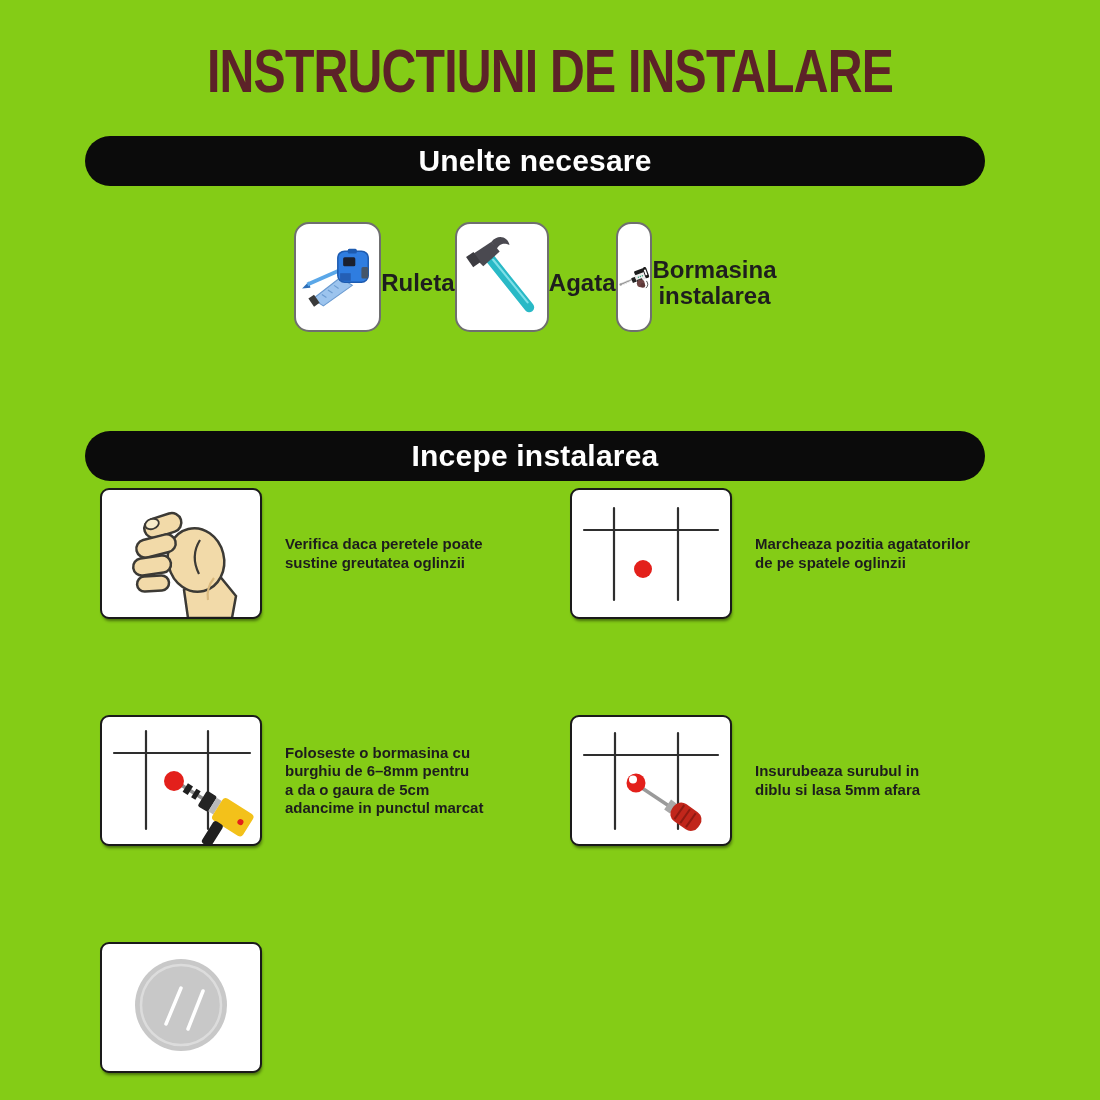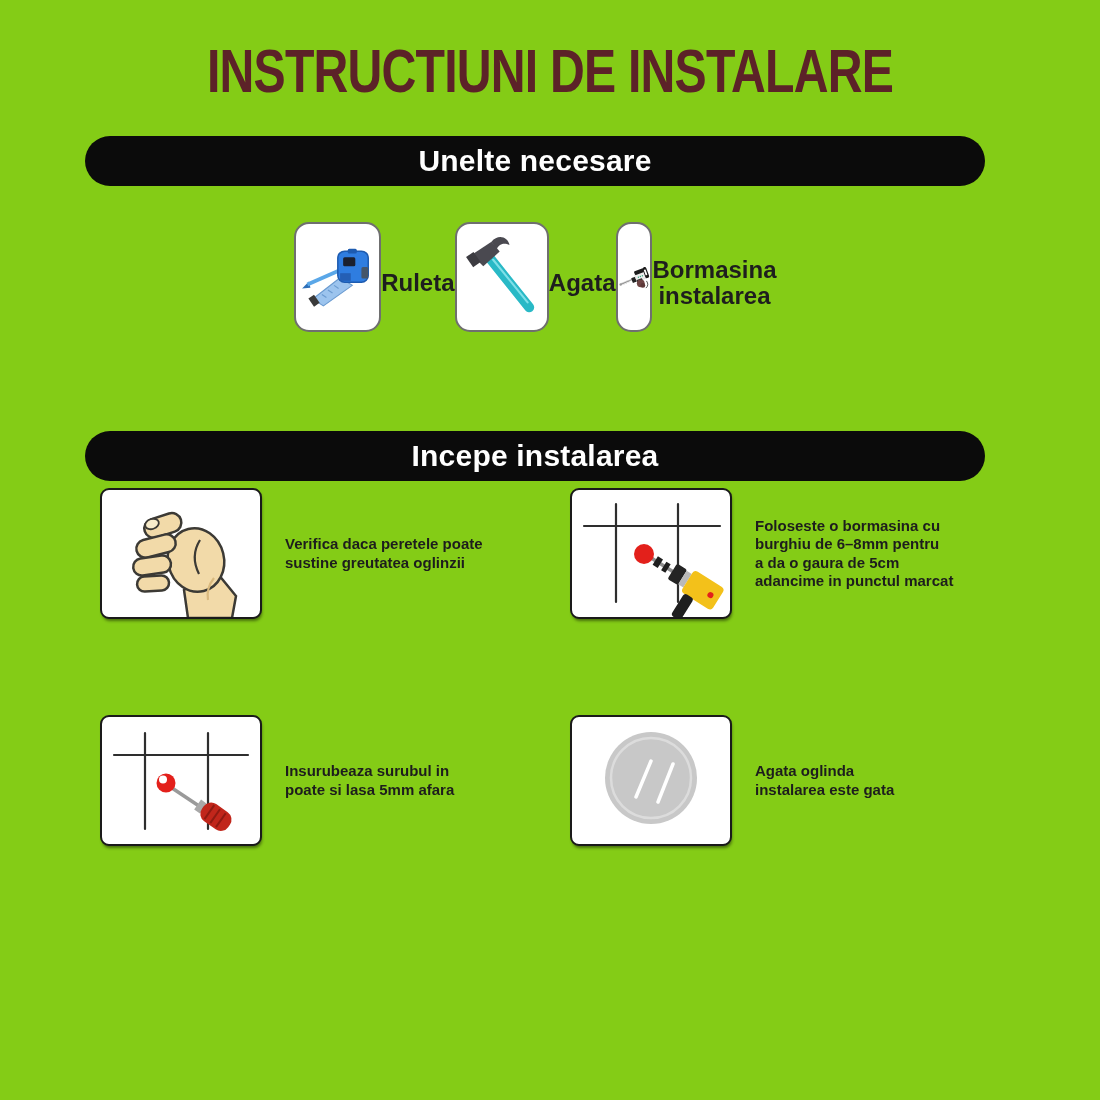--- a/index.html
+++ b/index.html
@@ -127,20 +127,34 @@
           </g>
           <ellipse cx="50" cy="34" rx="7" ry="5" fill="#F8ECCB" stroke="#3C3A35" stroke-width="1.8" transform="rotate(-18 50 34)"></ellipse>
           <path d="M98,50 Q88,66 97,84" fill="none" stroke="#3C3A35" stroke-width="2.2"></path>
           <path d="M112,88 Q104,98 106,110" fill="none" stroke="#D9B97E" stroke-width="2.2"></path>
         </svg>
       </div>
       <div class="step-text">Verifica daca peretele poate
 sustine greutatea oglinzii</div>
     </div>
 
+    <div class="step">
+      <div class="step-box">
+        <svg viewBox="0 0 158 127">
+          <g stroke="#2E2E2E" stroke-width="2.2" stroke-linecap="round">
+            <line x1="12" y1="40" x2="146" y2="40"></line>
+            <line x1="42" y1="18" x2="42" y2="110"></line>
+            <line x1="106" y1="18" x2="106" y2="110"></line>
+          </g>
+          <circle cx="71" cy="79" r="9" fill="#E3201B"></circle>
+        </svg>
+      </div>
+      <div class="step-text">Marcheaza pozitia agatatorilor
+de pe spatele oglinzii</div>
+    </div>
 
     <div class="step">
       <div class="step-box">
         <svg viewBox="0 0 158 127">
           <g stroke="#2E2E2E" stroke-width="2.2" stroke-linecap="round">
             <line x1="12" y1="36" x2="148" y2="36"></line>
             <line x1="44" y1="14" x2="44" y2="112"></line>
             <line x1="106" y1="14" x2="106" y2="112"></line>
           </g>
           <g transform="rotate(32 110 92)">
@@ -177,30 +191,28 @@
             <rect x="98" y="88" width="32" height="21" rx="9" fill="#C1261B"></rect>
             <line x1="106" y1="90" x2="106" y2="107" stroke="#8F1A12" stroke-width="2"></line>
             <line x1="113" y1="90" x2="113" y2="107" stroke="#8F1A12" stroke-width="2"></line>
             <line x1="120" y1="90" x2="120" y2="107" stroke="#8F1A12" stroke-width="2"></line>
           </g>
           <circle cx="64" cy="66" r="9.5" fill="#E3201B"></circle>
           <circle cx="61" cy="62.5" r="4" fill="#FFFFFF"></circle>
         </svg>
       </div>
       <div class="step-text">Insurubeaza surubul in
-poate si lasa 5mm afara</div>
+diblu si lasa 5mm afara</div>
     </div>
 
     <div class="step">
       <div class="step-box">
         <svg viewBox="0 0 158 127">
           <circle cx="79" cy="61" r="46" fill="#C8C8C8"></circle>
           <circle cx="79" cy="61" r="40" fill="none" stroke="#DCDCDC" stroke-width="2.5"></circle>
           <line x1="64" y1="80" x2="79" y2="44" stroke="#FFFFFF" stroke-width="3.5" stroke-linecap="round"></line>
           <line x1="86" y1="85" x2="101" y2="47" stroke="#FFFFFF" stroke-width="3.5" stroke-linecap="round"></line>
         </svg>
       </div>
-      <div class="step-text">Agata oglinda
-instalarea este gata</div>
     </div>
 
   </div>
 </div>
 
 </body></html>

